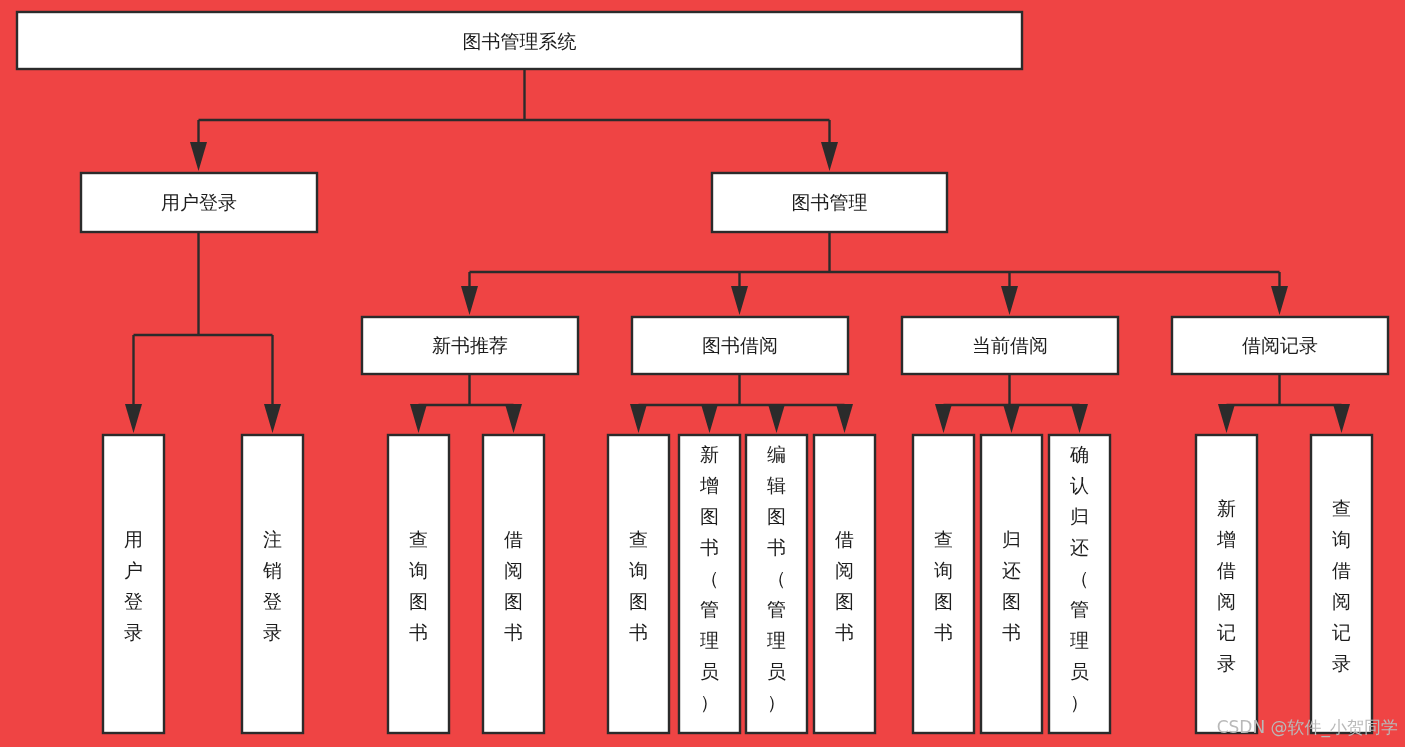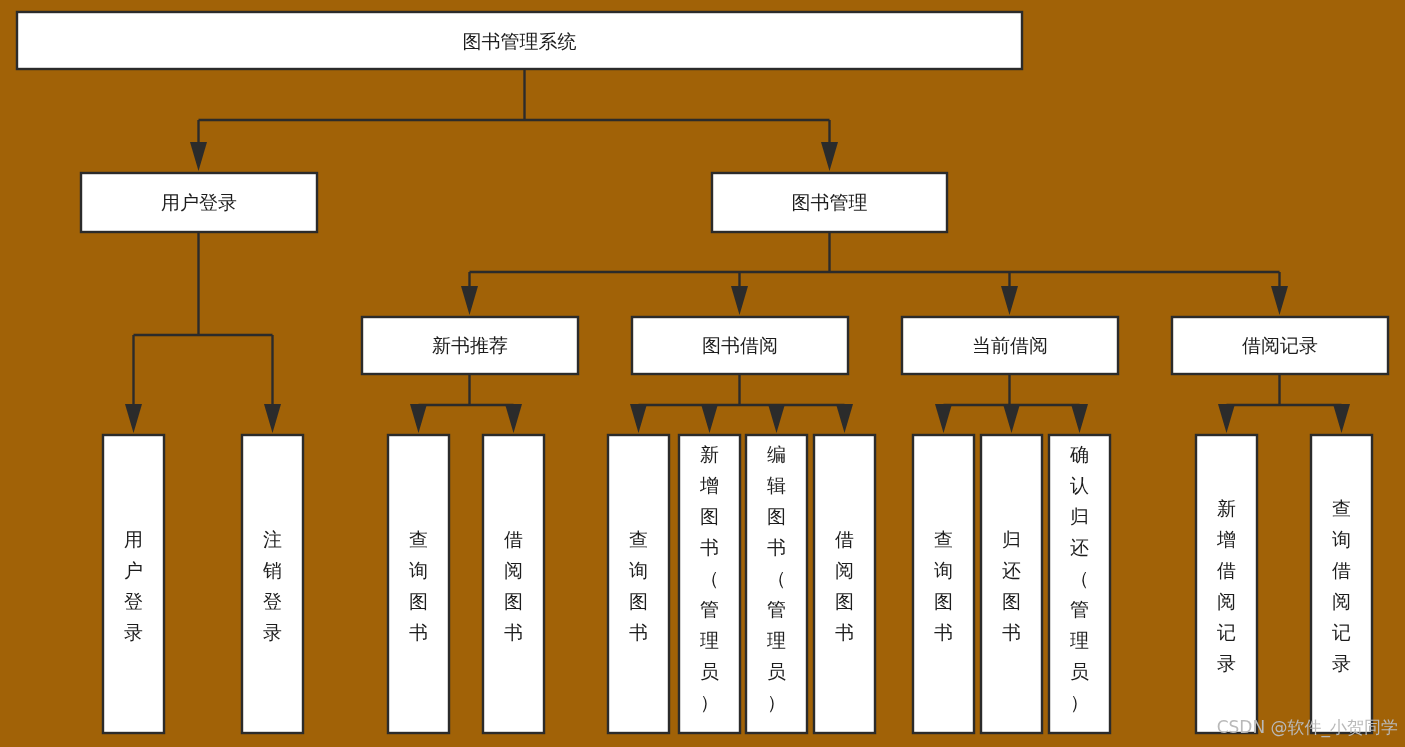--- a/index.html
+++ b/index.html
@@ -10,21 +10,21 @@
   body {
     width: 1405px;
     height: 747px;
     font-family: "DejaVu Sans", "Liberation Sans", sans-serif;
     overflow: hidden;
   }
   #diagram-root {
     position: relative;
     width: 1405px;
     height: 747px;
-    background: #a16207;
+    background: #ef4444;
   }
   svg.diagram-canvas {
     position: absolute;
     left: 0;
     top: 0;
     width: 1405px;
     height: 747px;
   }
   .node-box {
     fill: #ffffff;

